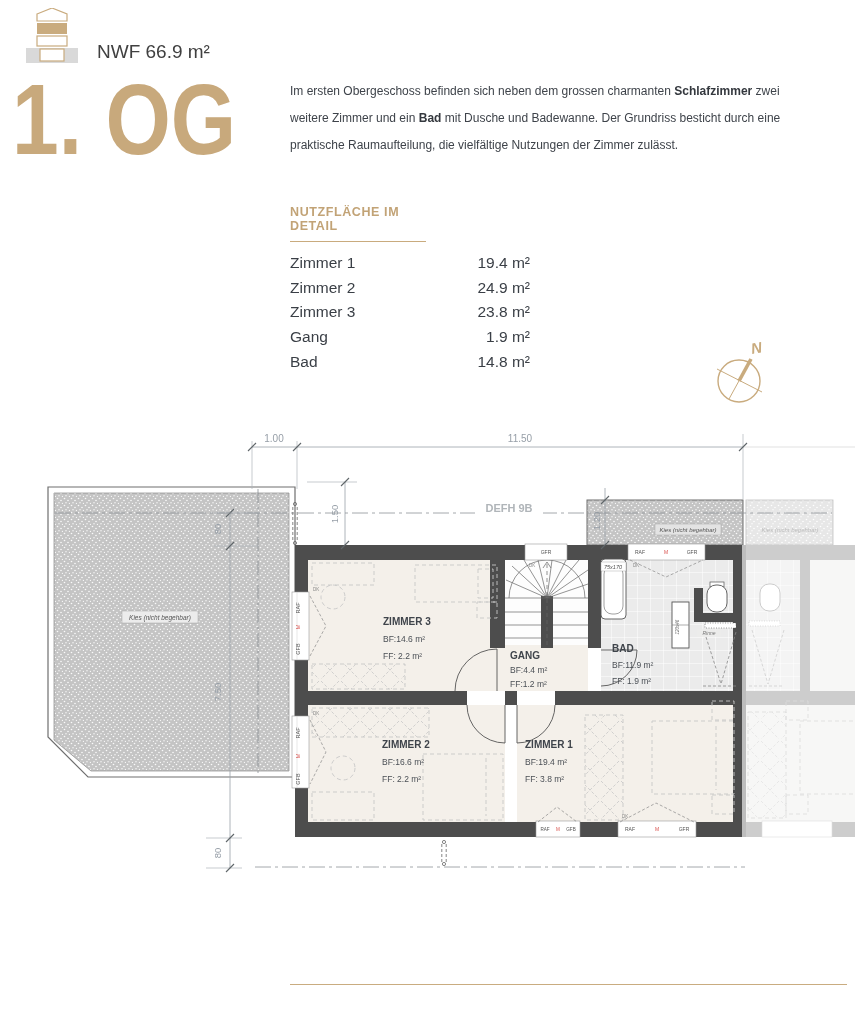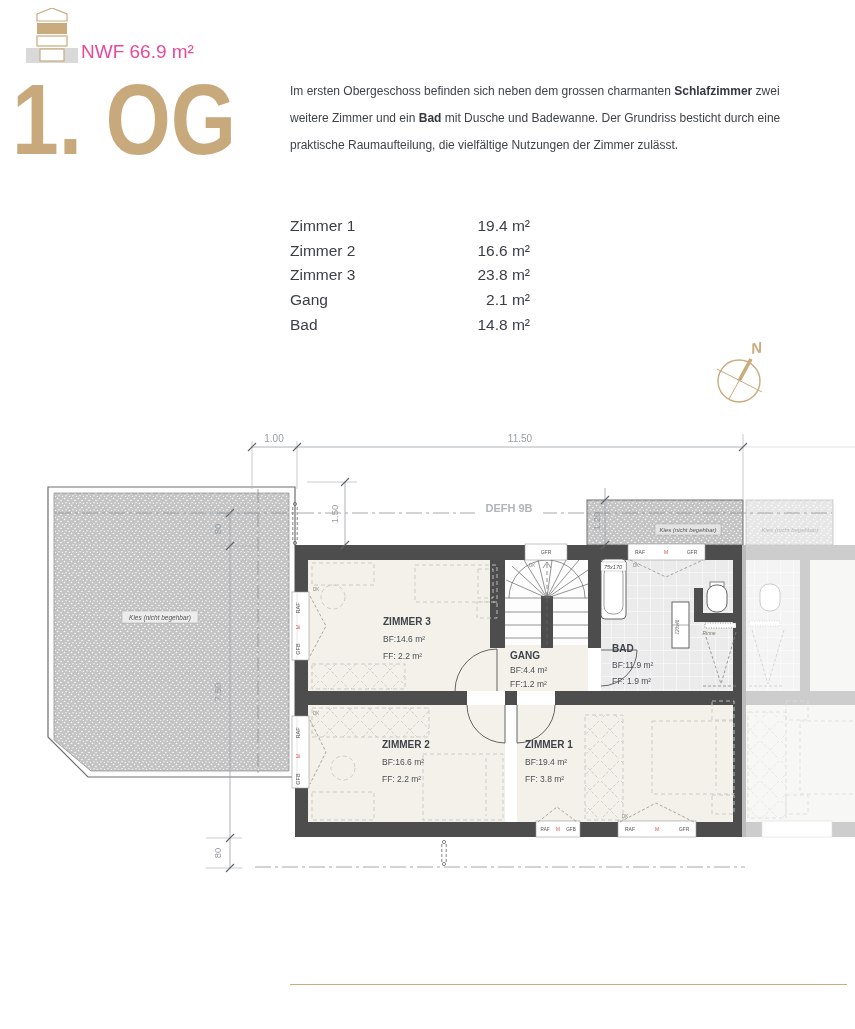--- a/index.html
+++ b/index.html
@@ -1,20 +1,20 @@
 <!DOCTYPE html>
 <html><head>
 <meta charset="utf-8">
 <style>
   html,body{margin:0;padding:0;background:#fff;}
   .page{position:relative;width:855px;height:1029px;background:#ffffff;overflow:hidden;
         font-family:"Liberation Sans",sans-serif;color:#3e434a;}
   .abs{position:absolute;}
   
-  .nwf{left:81px;top:41px;font-size:19px;font-weight:500;color:#ec4899;}
+  .nwf{left:97px;top:41px;font-size:19px;font-weight:500;color:#404040;}
   .floor-title{left:12px;top:72px;font-size:100px;line-height:95px;font-weight:bold;
                color:#c8a97c;transform:scaleX(.84);transform-origin:left top;white-space:nowrap;}
   
   .intro{left:290px;top:66px;width:524px;font-size:12px;line-height:27px;color:#3e434a;}
   .intro b{font-weight:bold;color:#34383e;}
   
   .tbl{left:290px;top:205px;width:240px;}
   .tbl-head{font-size:12.5px;font-weight:bold;letter-spacing:.6px;color:#c2a376;
             padding-bottom:8px;border-bottom:1px solid #c9ab7e;width:136px;}
   .tbl-rows{margin-top:12px;}
@@ -37,36 +37,37 @@
     <rect x="11" y="28" width="30" height="10" fill="#ffffff" stroke="#c9ab7e" stroke-width="1.2"></rect>
     <rect x="14" y="41" width="24" height="12" fill="#ffffff" stroke="#c9ab7e" stroke-width="1.2"></rect>
   </svg>
 
   <div class="abs nwf">NWF 66.9 m²</div>
   <div class="abs floor-title">1. OG</div>
 
   <p class="abs intro"><span>Im ersten Obergeschoss befinden sich neben dem grossen charmanten </span><b>Schlafzimmer</b><span> zwei weitere Zimmer und ein </span><b>Bad</b><span> mit Dusche und Badewanne. Der Grundriss besticht durch eine praktische Raumaufteilung, die vielfältige Nutzungen der Zimmer zulässt.</span></p>
 
   <div class="abs tbl">
+    <div class="tbl-head">NUTZFLÄCHE IM DETAIL</div>
     <div class="tbl-rows">
       <div class="tbl-row">
         <span>Zimmer 1</span>
         <span class="val">19.4 m²</span>
       </div>
       <div class="tbl-row">
         <span>Zimmer 2</span>
-        <span class="val">16.6 m²</span>
+        <span class="val">24.9 m²</span>
       </div>
       <div class="tbl-row">
         <span>Zimmer 3</span>
         <span class="val">23.8 m²</span>
       </div>
       <div class="tbl-row">
         <span>Gang</span>
-        <span class="val">2.1 m²</span>
+        <span class="val">1.9 m²</span>
       </div>
       <div class="tbl-row">
         <span>Bad</span>
         <span class="val">14.8 m²</span>
       </div>
     </div>
   </div>
 
   <svg class="abs" style="left:700px;top:330px" width="90" height="90" viewBox="0 0 90 90">
     <circle cx="39" cy="51" r="21" fill="none" stroke="#c9ab7e" stroke-width="1.4"></circle>

